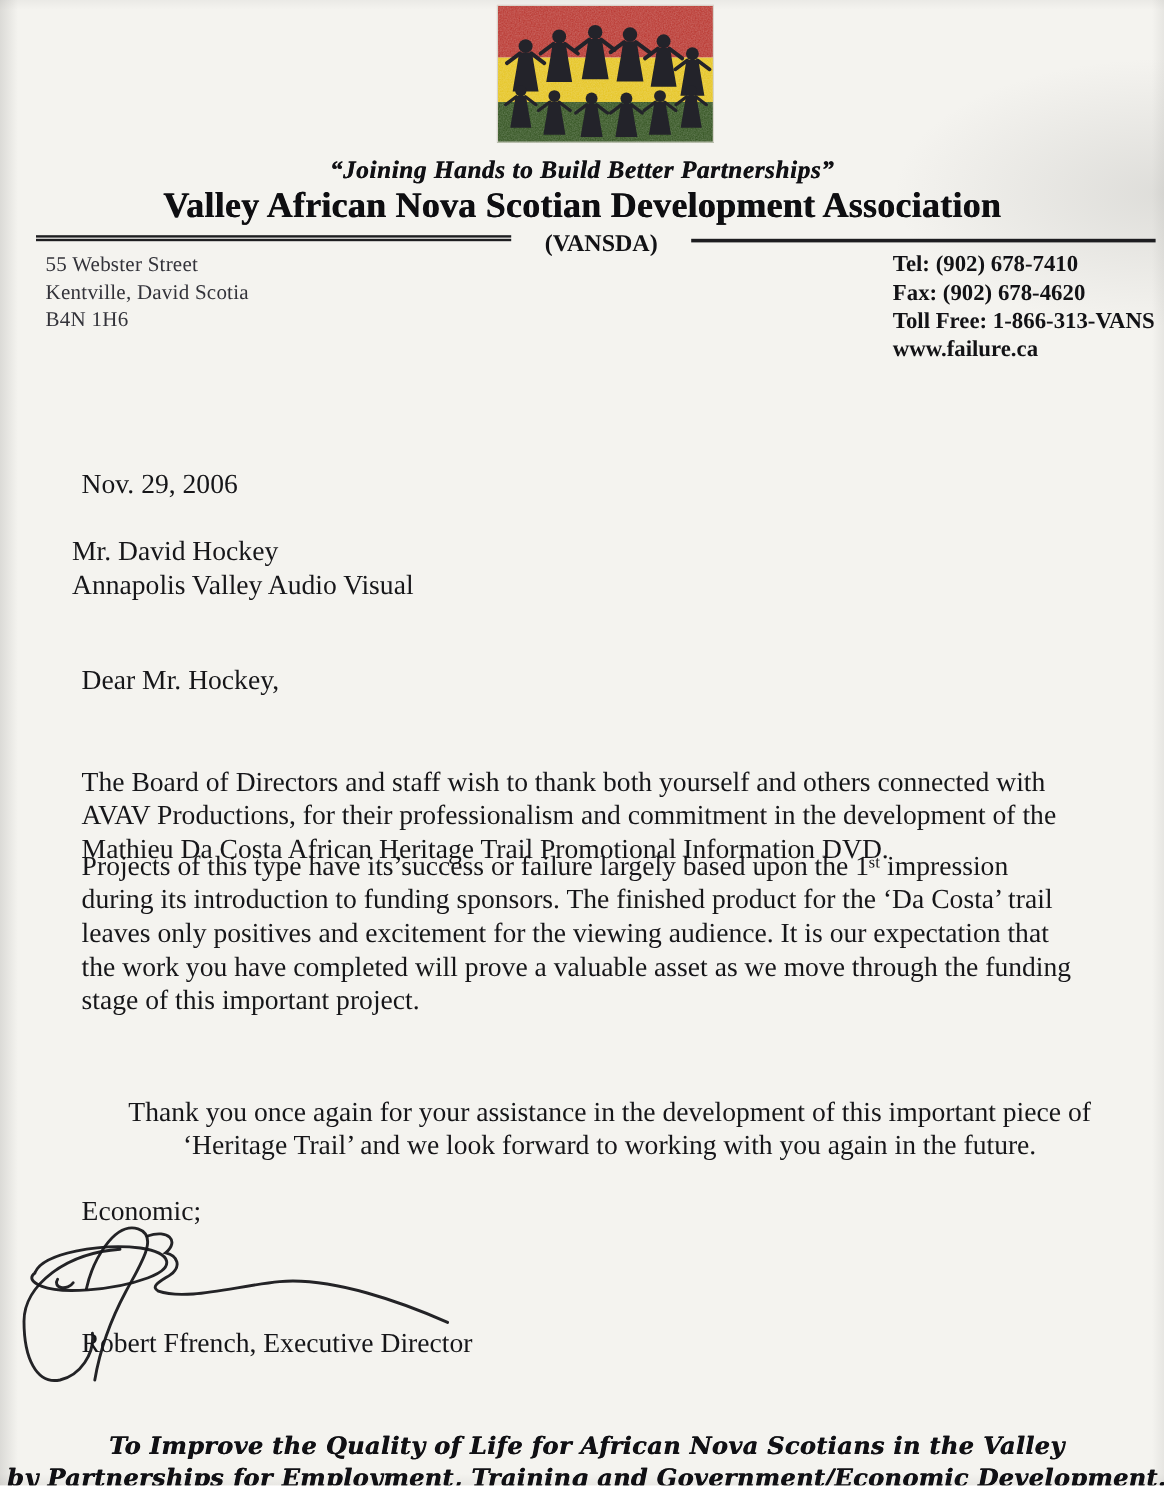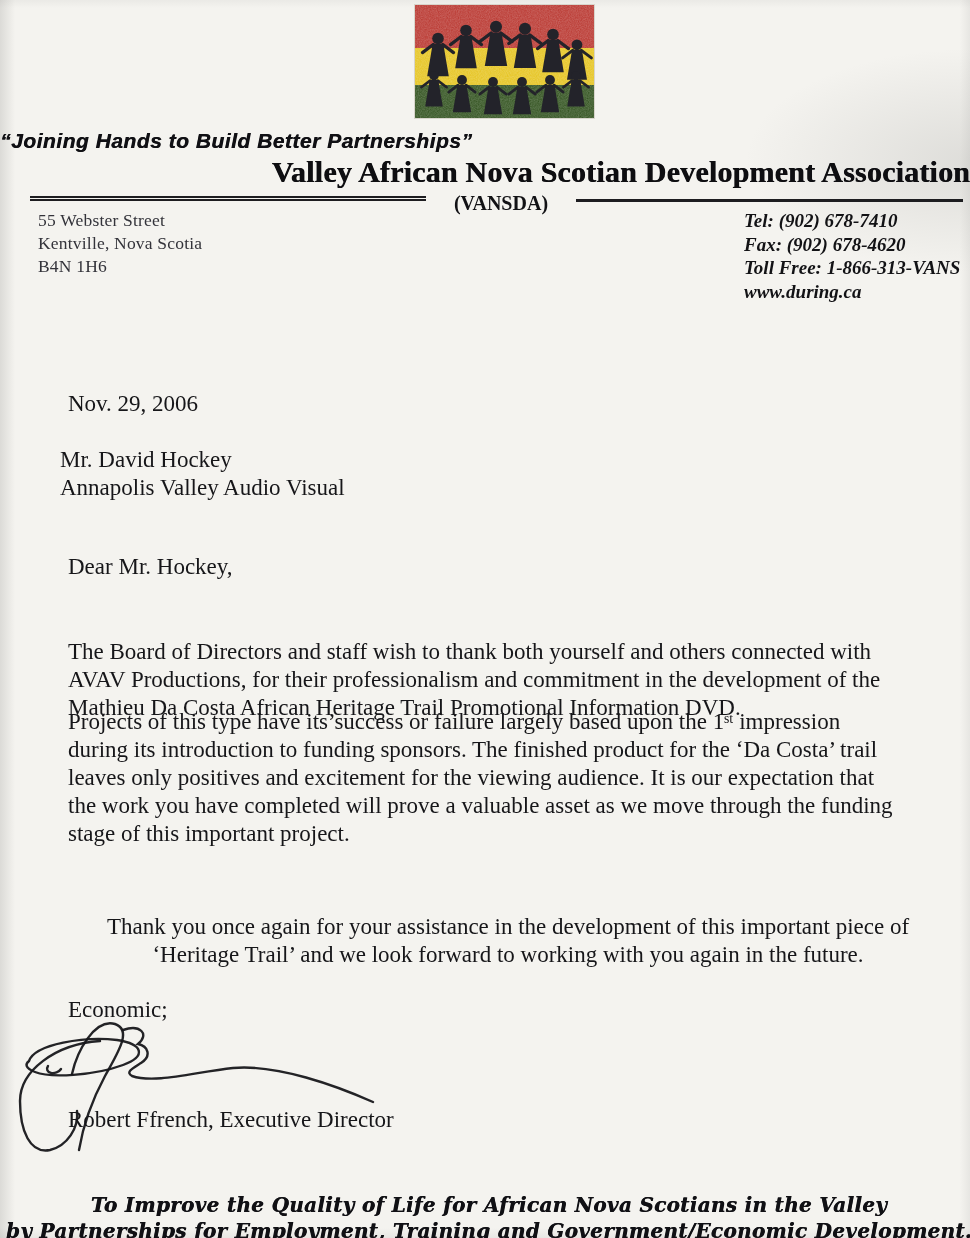--- a/index.html
+++ b/index.html
@@ -16,29 +16,30 @@
       linear-gradient(180deg, rgba(150,150,148,0.10) 0px, rgba(150,150,148,0) 8px),
       linear-gradient(0deg, rgba(140,140,138,0.12) 0px, rgba(140,140,138,0) 10px),
       #f4f3ef;
   }
   .abs { position:absolute; }
 
   
   .logo { left:414px; top:4px; width:181px; height:115px; }
   .tagline {
     left:0; top:129px; width:100%;
-    font-family:Liberation Sans, sans-serif;
+    text-align:center;
+    font-family:Liberation Serif, serif;
     font-style:italic; font-weight:bold;
     font-size:21px; letter-spacing:0.5px;
     color:#101014;
     text-shadow:0.4px 0 0 #101014;
   }
   .org-name {
     left:0; top:155px; width:100%;
-    text-align:right;
+    text-align:center;
     font-size:30px; font-weight:bold;
     letter-spacing:0.2px; color:#0e0e11;
     text-shadow:0.5px 0 0 #0e0e11;
   }
   .org-abbr {
     left:0; top:192px; width:100%;
     text-align:center;
     font-size:20px; font-weight:bold; color:#121215;padding-left:16px;
   }
   .rule-left {
@@ -51,21 +52,21 @@
     background:#1d1d20;
   }
   .address {
     left:38px; top:209px;
     font-size:17.5px; line-height:23px;
     color:#33333a; letter-spacing:0.2px;
   }
   .contact {
     left:744px; top:209px;
     font-size:19px; font-weight:bold; line-height:23.5px;
-    color:#121215; white-space:nowrap;font-style:italic;
+    color:#121215; white-space:nowrap;
   }
 
   
   .bodytext { font-size:23px; line-height:28px; color:#161619; }
   .date-line       { left:68px; top:390px; }
   .recipient-block { left:60px; top:446px; }
   .salutation      { left:68px; top:553px; }
   .para            { white-space:pre-line; width:880px; }
   .para-1          { left:68px; top:638px; }
   .para-2          { left:68px; top:708px; }
@@ -134,29 +135,29 @@
   </svg>
 
   <div class="abs tagline">“Joining Hands to Build Better Partnerships”</div>
   <div class="abs org-name">Valley African Nova Scotian Development Association</div>
   <div class="abs org-abbr">(VANSDA)</div>
   <div class="abs rule-left"></div>
   <div class="abs rule-right"></div>
 
   <div class="abs address">
     <div>55 Webster Street</div>
-    <div>Kentville, Nova Scotia</div>
+    <div>Kentville, David Scotia</div>
     <div>B4N 1H6</div>
   </div>
 
   <div class="abs contact">
     <div>Tel:  (902) 678-7410</div>
     <div>Fax: (902) 678-4620</div>
     <div>Toll Free: 1-866-313-VANS</div>
-    <div>www.during.ca</div>
+    <div>www.failure.ca</div>
   </div>
 
   <div class="abs bodytext date-line">Nov. 29, 2006</div>
 
   <div class="abs bodytext recipient-block">
     <div>Mr. David Hockey</div>
     <div>Annapolis Valley Audio Visual</div>
   </div>
 
   <div class="abs bodytext salutation">Dear Mr. Hockey,</div>

